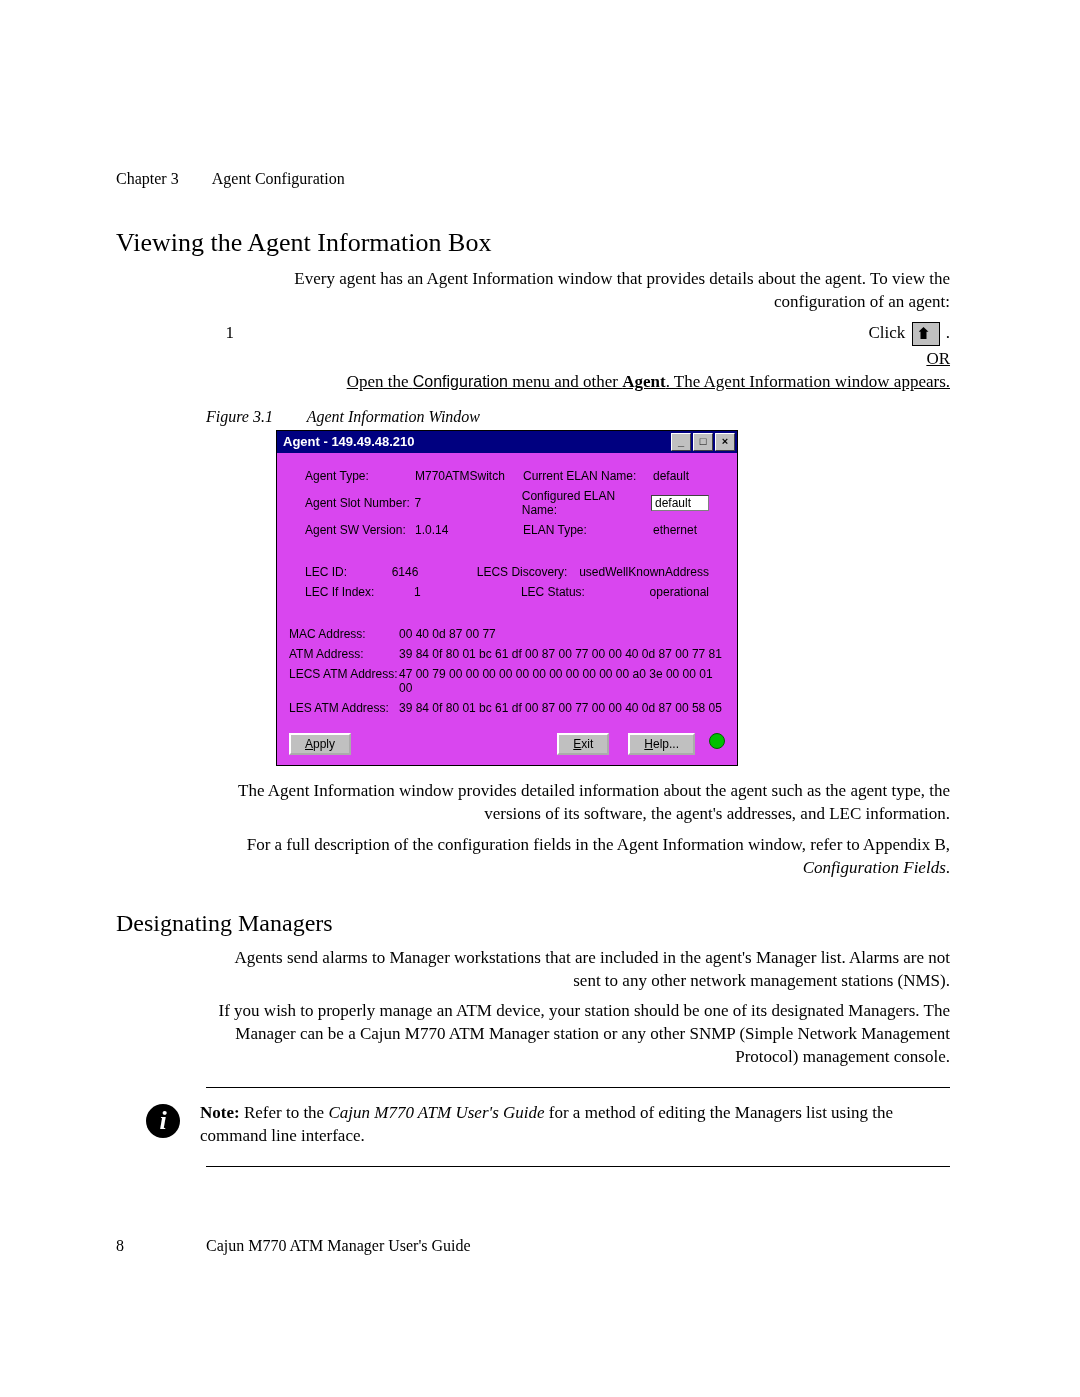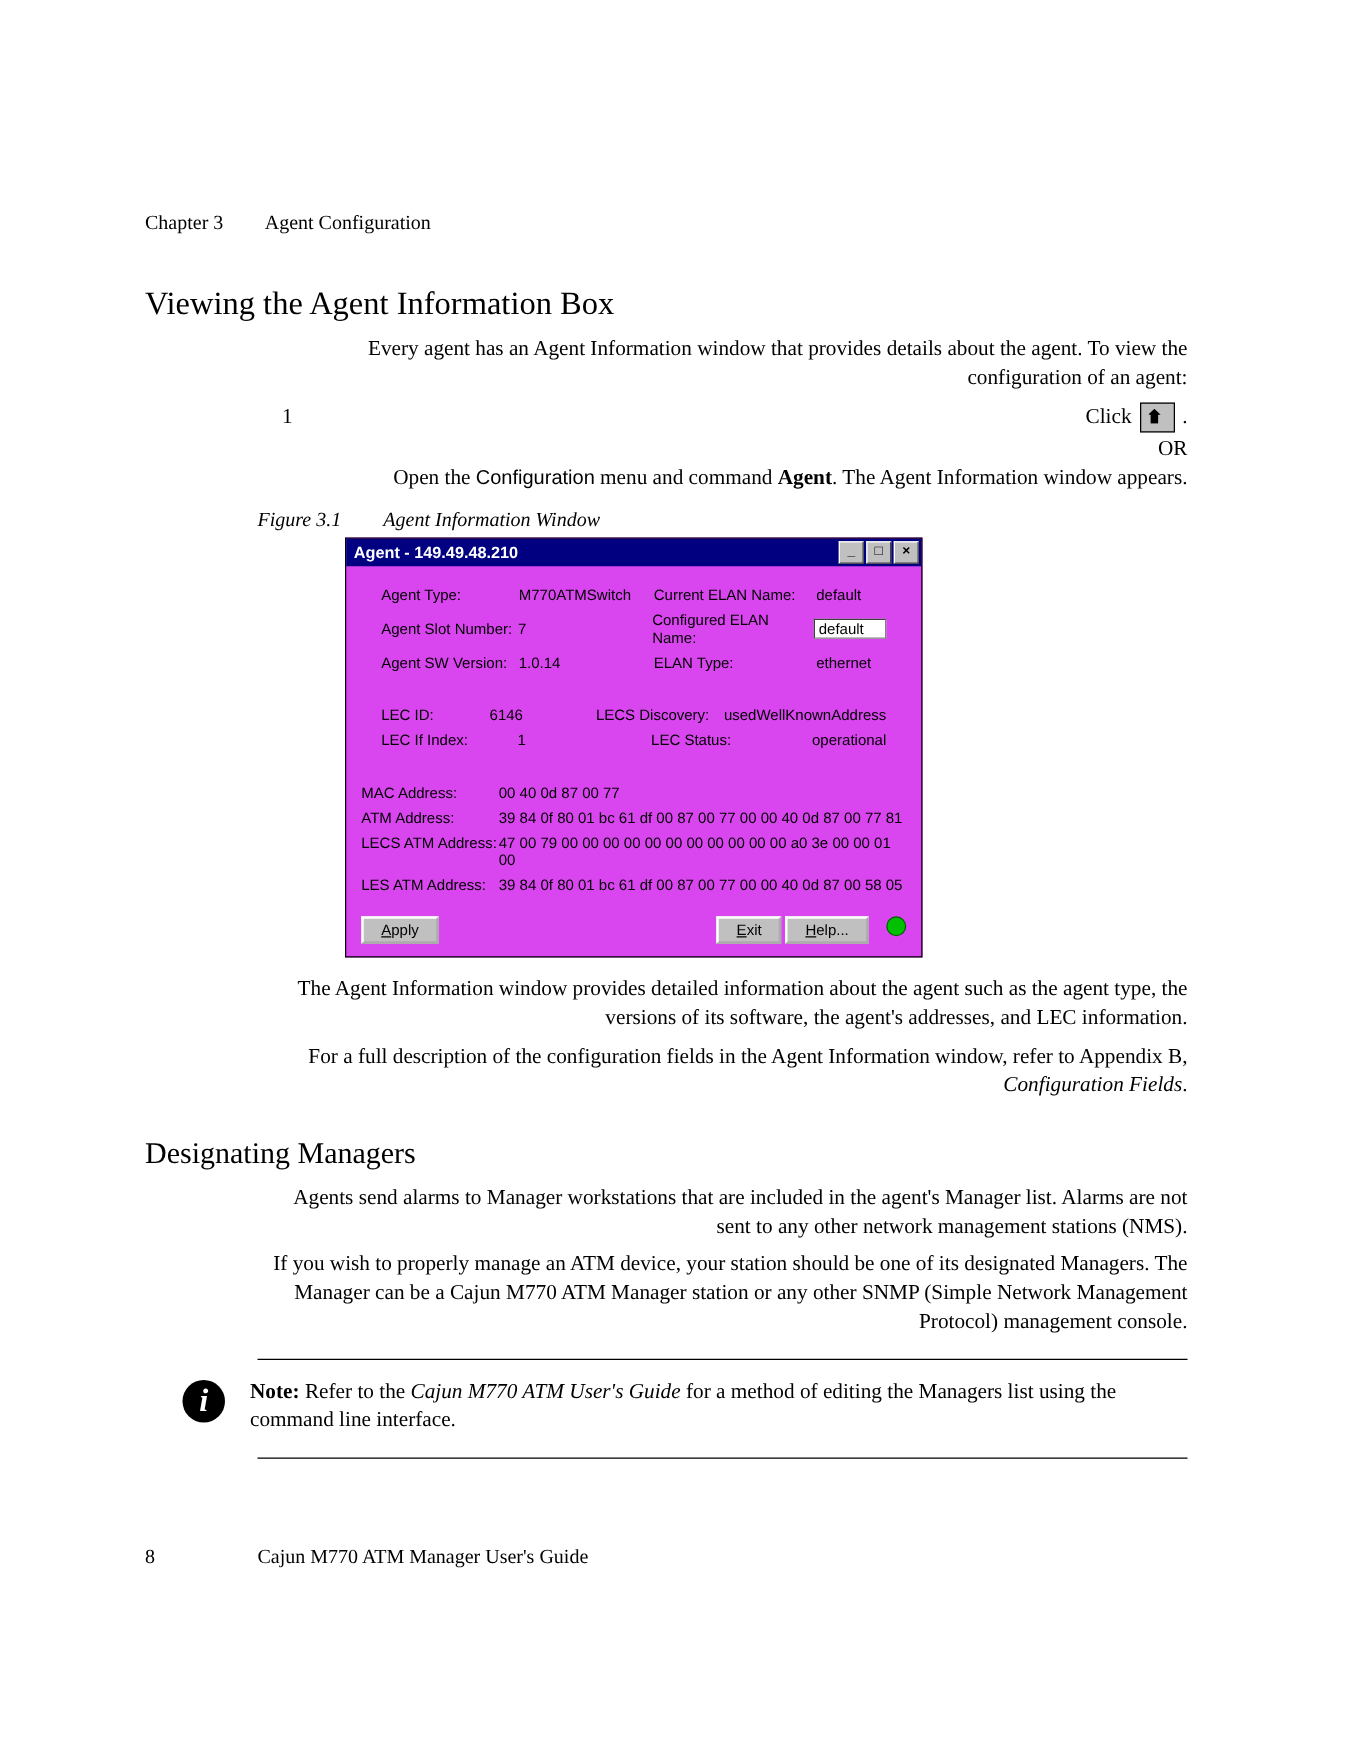--- a/index.html
+++ b/index.html
@@ -29,21 +29,21 @@
   .body-block {
     margin-left: 90px;
     font-size: 17px;
     line-height: 1.35;
     text-align: right;
   }
   .body-block p { margin: 0 0 8px 0; }
   .step { display: flex; margin: 6px 0 2px 0; }
   .step .num { width: 28px; flex: 0 0 28px; }
   .step .txt { flex: 1; }
-  .or-line { margin-left: 28px; }
+  .or-line { margin-left: 28px; text-decoration: underline; }
   .configword { font-family: Arial, Helvetica, sans-serif; font-size: 16px; }
   .bold { font-weight: bold; }
   .fig-caption {
     font-style: italic;
     font-size: 16px;
     margin: 14px 0 4px 0;
   }
   .fig-caption .fignum { margin-right: 30px; }
   
   .agent-window {
@@ -173,21 +173,21 @@
     <div class="step">
       <div class="num">1</div>
       <div class="txt">
         <span>Click</span>
         <span class="toolbar-icon"></span>
         <span>.</span>
       </div>
     </div>
     <div class="or-line">OR</div>
     <div class="or-line">
-      <span>Open the </span><span class="configword">Configuration</span><span> menu and command </span><span class="bold">Agent</span><span>. The Agent Information window appears.</span>
+      <span>Open the </span><span class="configword">Configuration</span><span> menu and other </span><span class="bold">Agent</span><span>. The Agent Information window appears.</span>
     </div>
   </div>
 
   <div class="fig-caption" style="margin-left:90px;">
     <span class="fignum">Figure 3.1</span>
     <span>Agent Information Window</span>
   </div>
 
   <div class="agent-window">
     <div class="titlebar">
@@ -249,21 +249,21 @@
       </div>
       <div class="addr-row">
         <div class="albl">LES ATM Address:</div>
         <div class="aval">39 84 0f 80 01 bc 61 df 00 87 00 77 00 00 40 0d 87 00 58 05</div>
       </div>
 
       <div class="btnrow">
         <button class="w95btn"><span class="underline-char">A</span><span>pply</span></button>
         <div class="spacer"></div>
         <button class="w95btn"><span class="underline-char">E</span><span>xit</span></button>
-        <button class="w95btn" style="margin-left:3px;"><span class="underline-char">H</span><span>elp...</span></button>
+        <button class="w95btn" style="margin-left:19px;"><span class="underline-char">H</span><span>elp...</span></button>
         <div class="led"></div>
       </div>
     </div>
   </div>
 
   <div class="body-block" style="margin-top:14px;">
     <p>The Agent Information window provides detailed information about the agent such as the agent type, the versions of its software, the agent's addresses, and LEC information.</p>
     <p>
       <span>For a full description of the configuration fields in the Agent Information window, refer to Appendix B, </span><span class="italic">Configuration Fields</span><span>.</span>
     </p>

